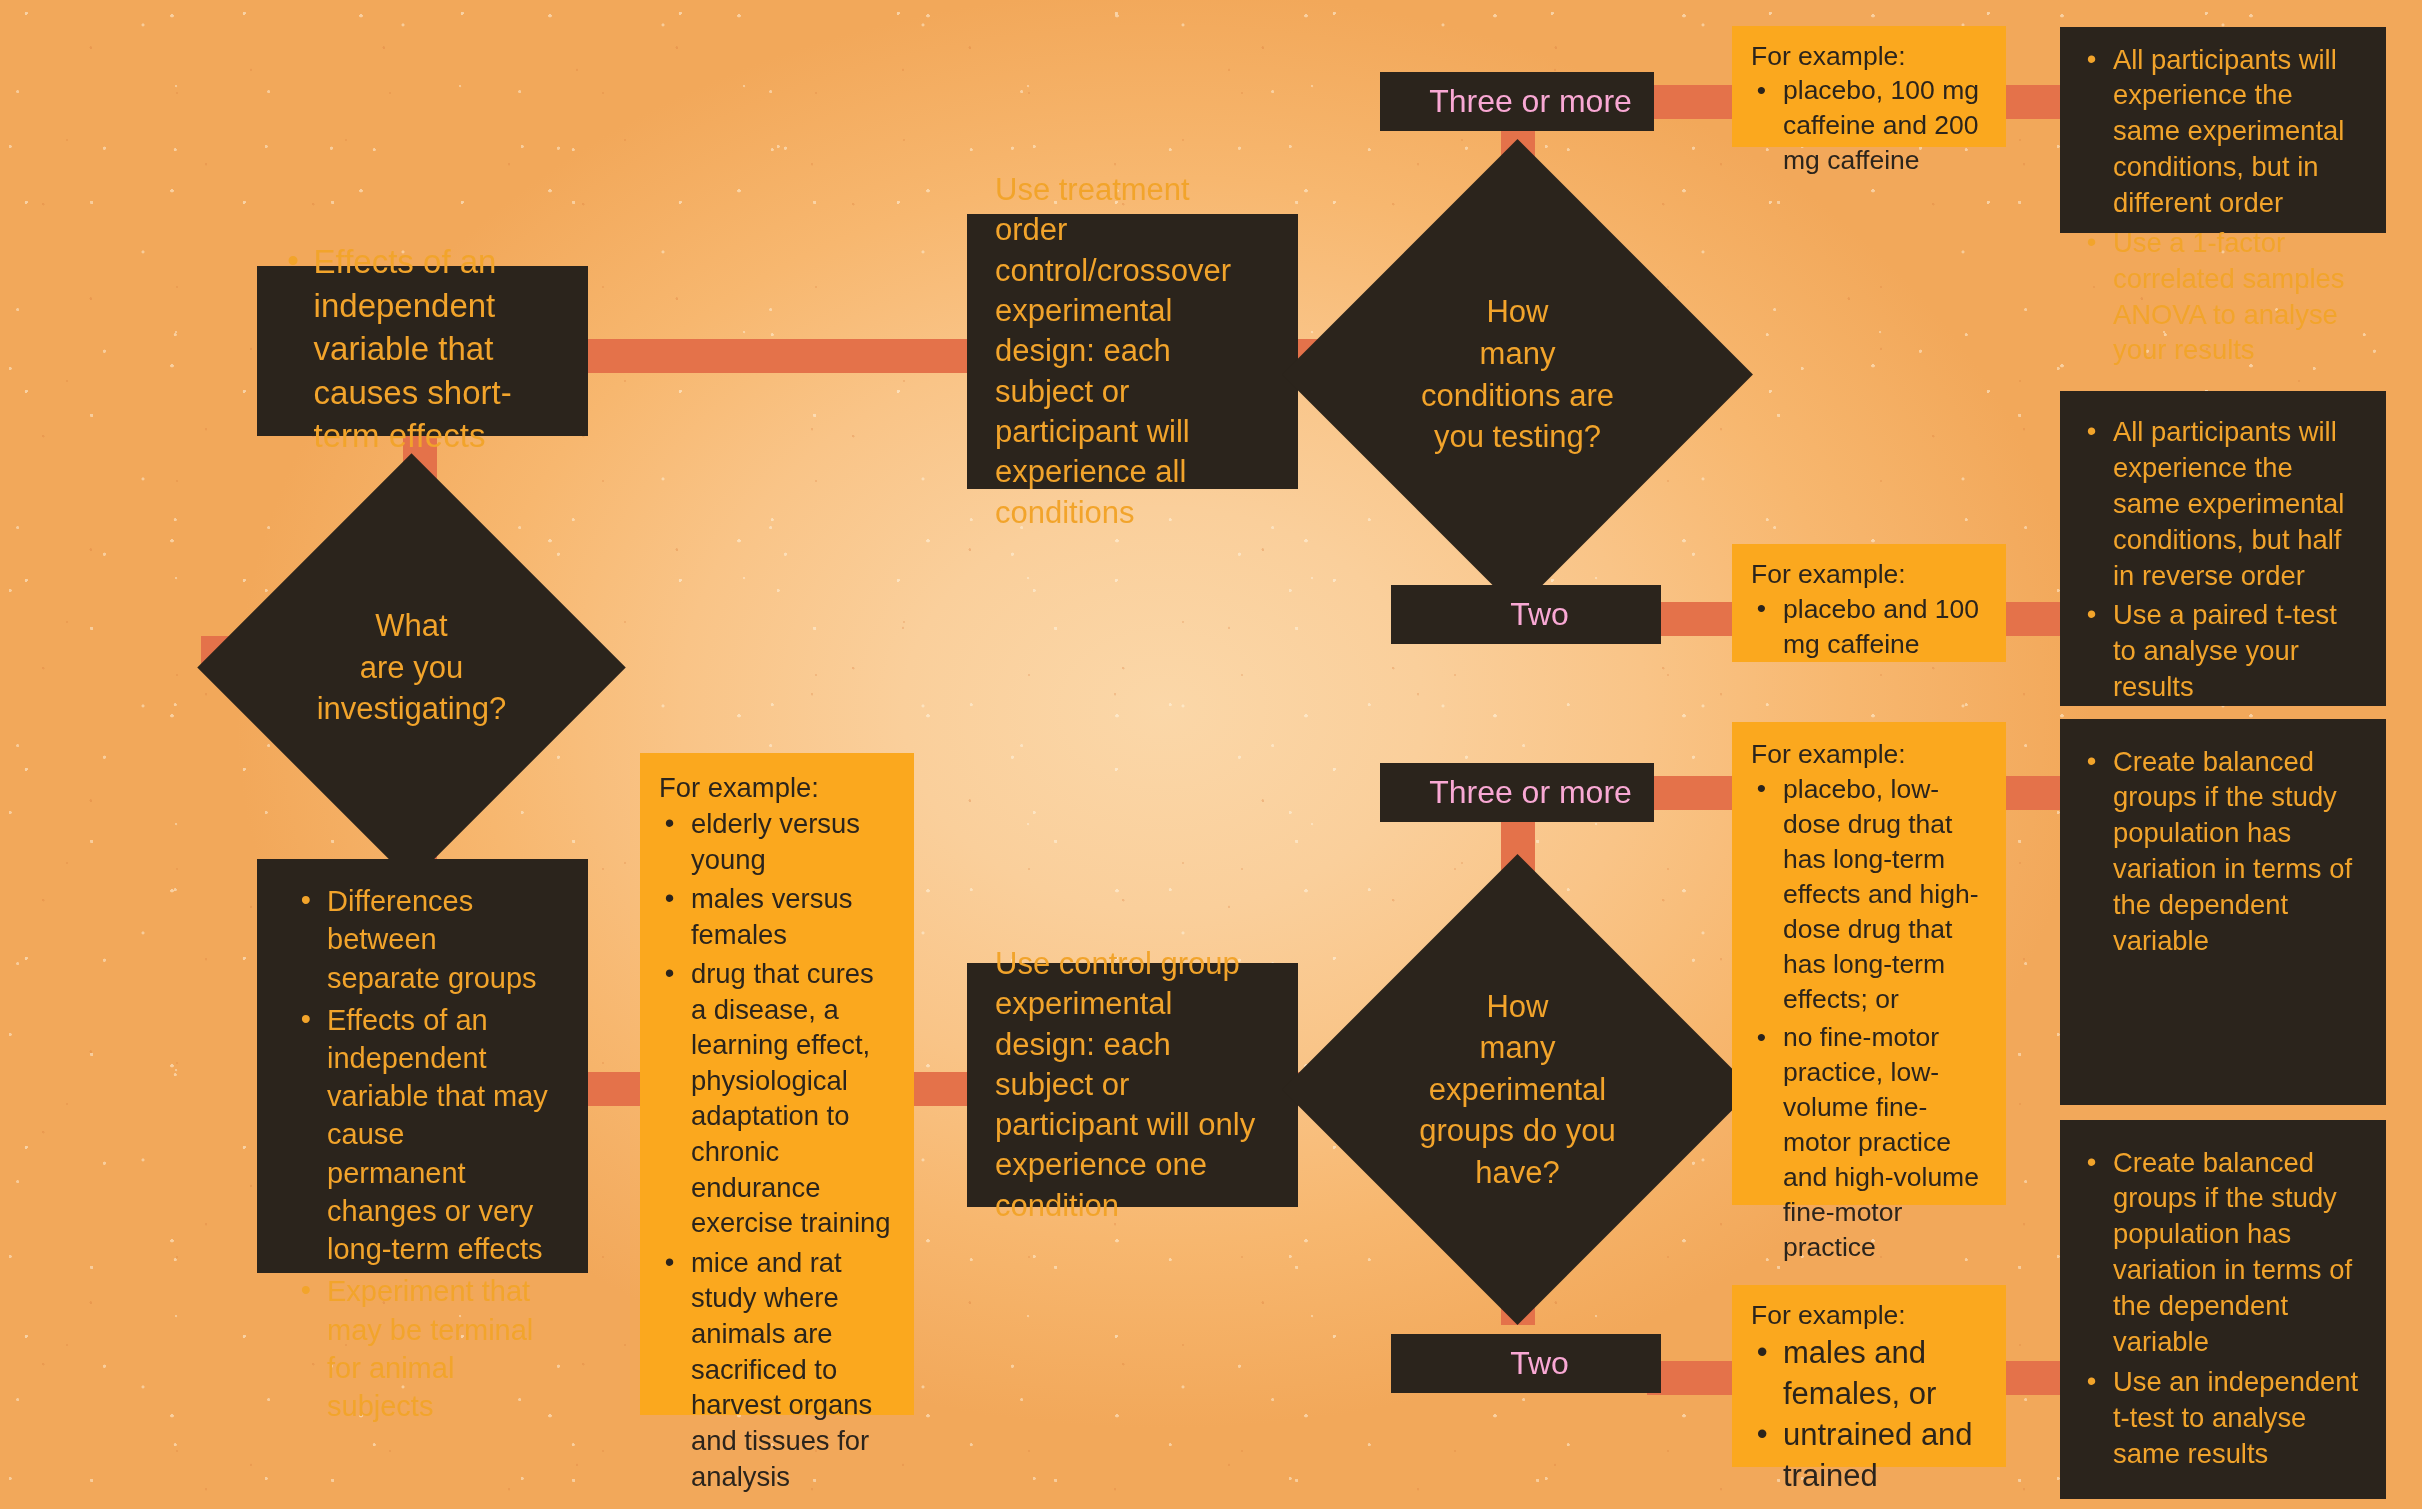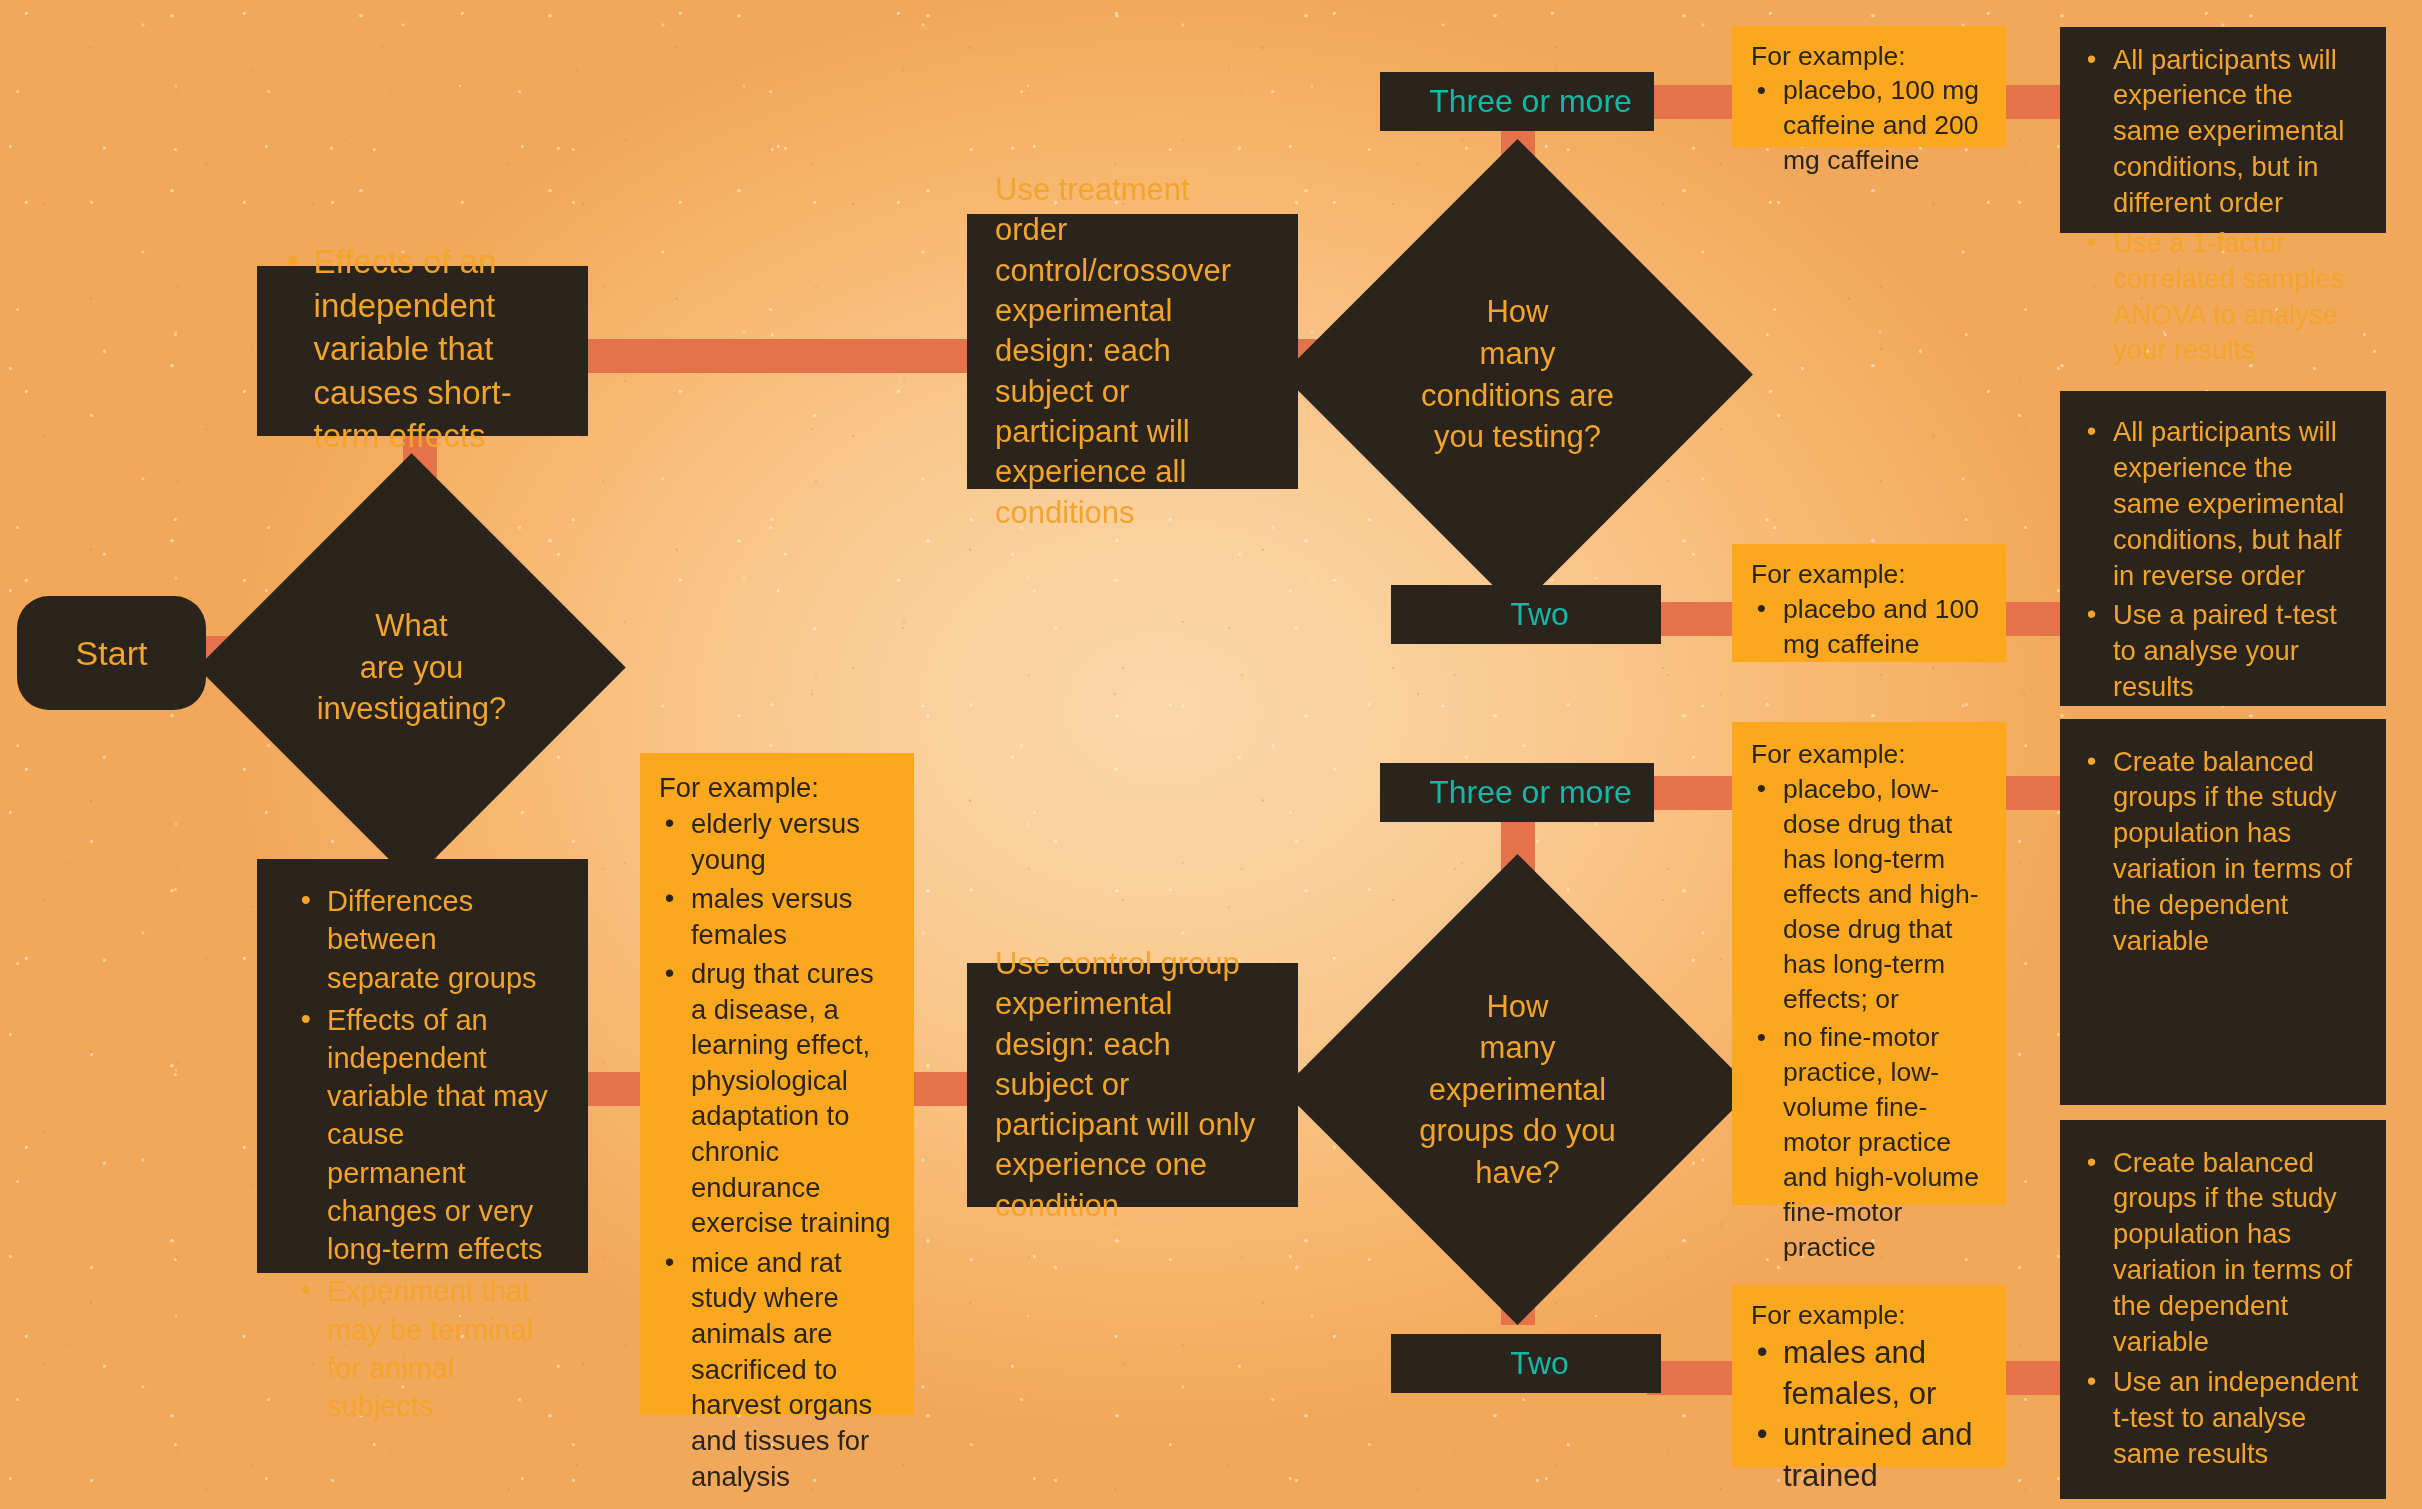--- a/index.html
+++ b/index.html
@@ -87,21 +87,21 @@
     color: #F2A42B;
     border-radius: 32px;
     display: flex;
     align-items: center;
     justify-content: center;
     font-size: 34px;
   }
 
   .label-box {
     background: #2B241C;
-    color: #14b8a6;
+    color: #f9a8d4;
     display: flex;
     align-items: center;
     justify-content: center;
     font-size: 32px;
     padding-left: 27px;
   }
 
   .plain-text {
     font-size: 31px;
     line-height: 1.30;
@@ -191,23 +191,20 @@
   <div class="conn" style="left:1501px; top:1211px; width:34px; height:114px;"></div>
 
   <div class="conn" style="left:1647px; top:776px; width:123px; height:34px;"></div>
 
   <div class="conn" style="left:1997px; top:776px; width:104px; height:34px;"></div>
 
   <div class="conn" style="left:1647px; top:1361px; width:123px; height:34px;"></div>
 
   <div class="conn" style="left:1997px; top:1361px; width:104px; height:34px;"></div>
 
-  <div class="node start-node" style="left:17px; top:596px; width:189px; height:114px;">
-    <span>Start</span>
-  </div>
 
   <div class="diamond" style="left:260px; top:516px; width:303px; height:303px;">
     <div class="dshape"></div>
     <div class="dtext">
       <div>What</div>
       <div>are you</div>
       <div>investigating?</div>
     </div>
   </div>
 

